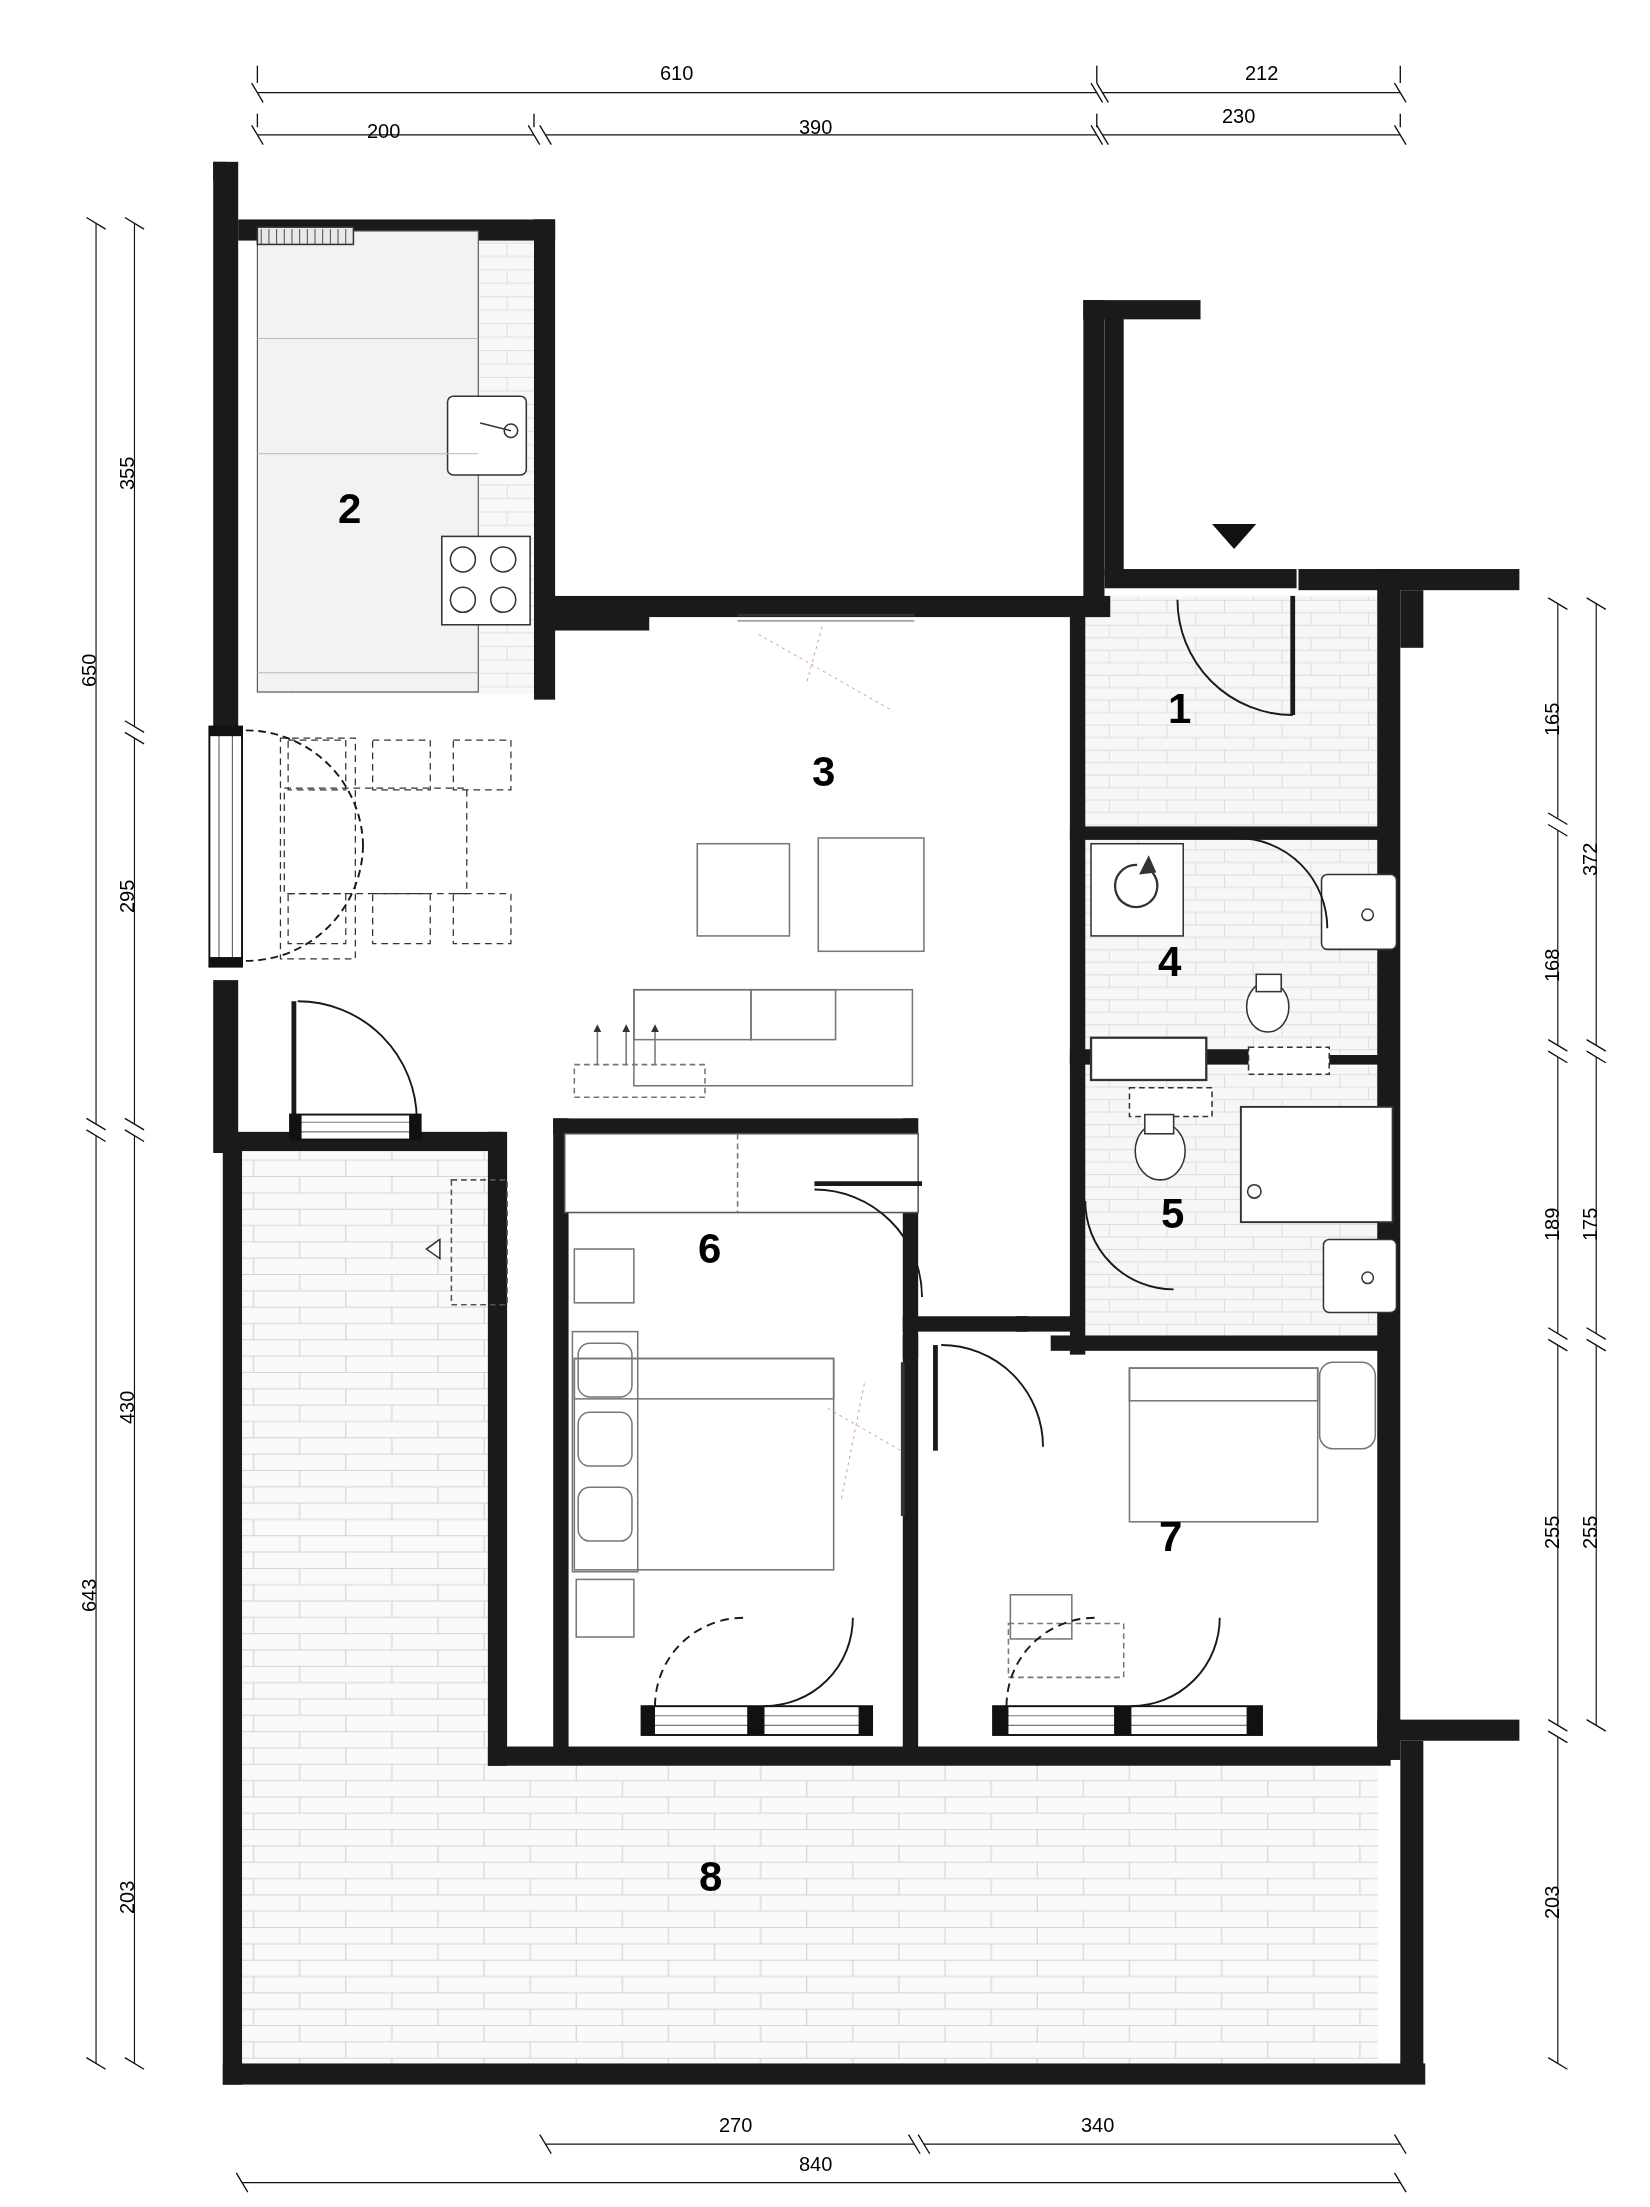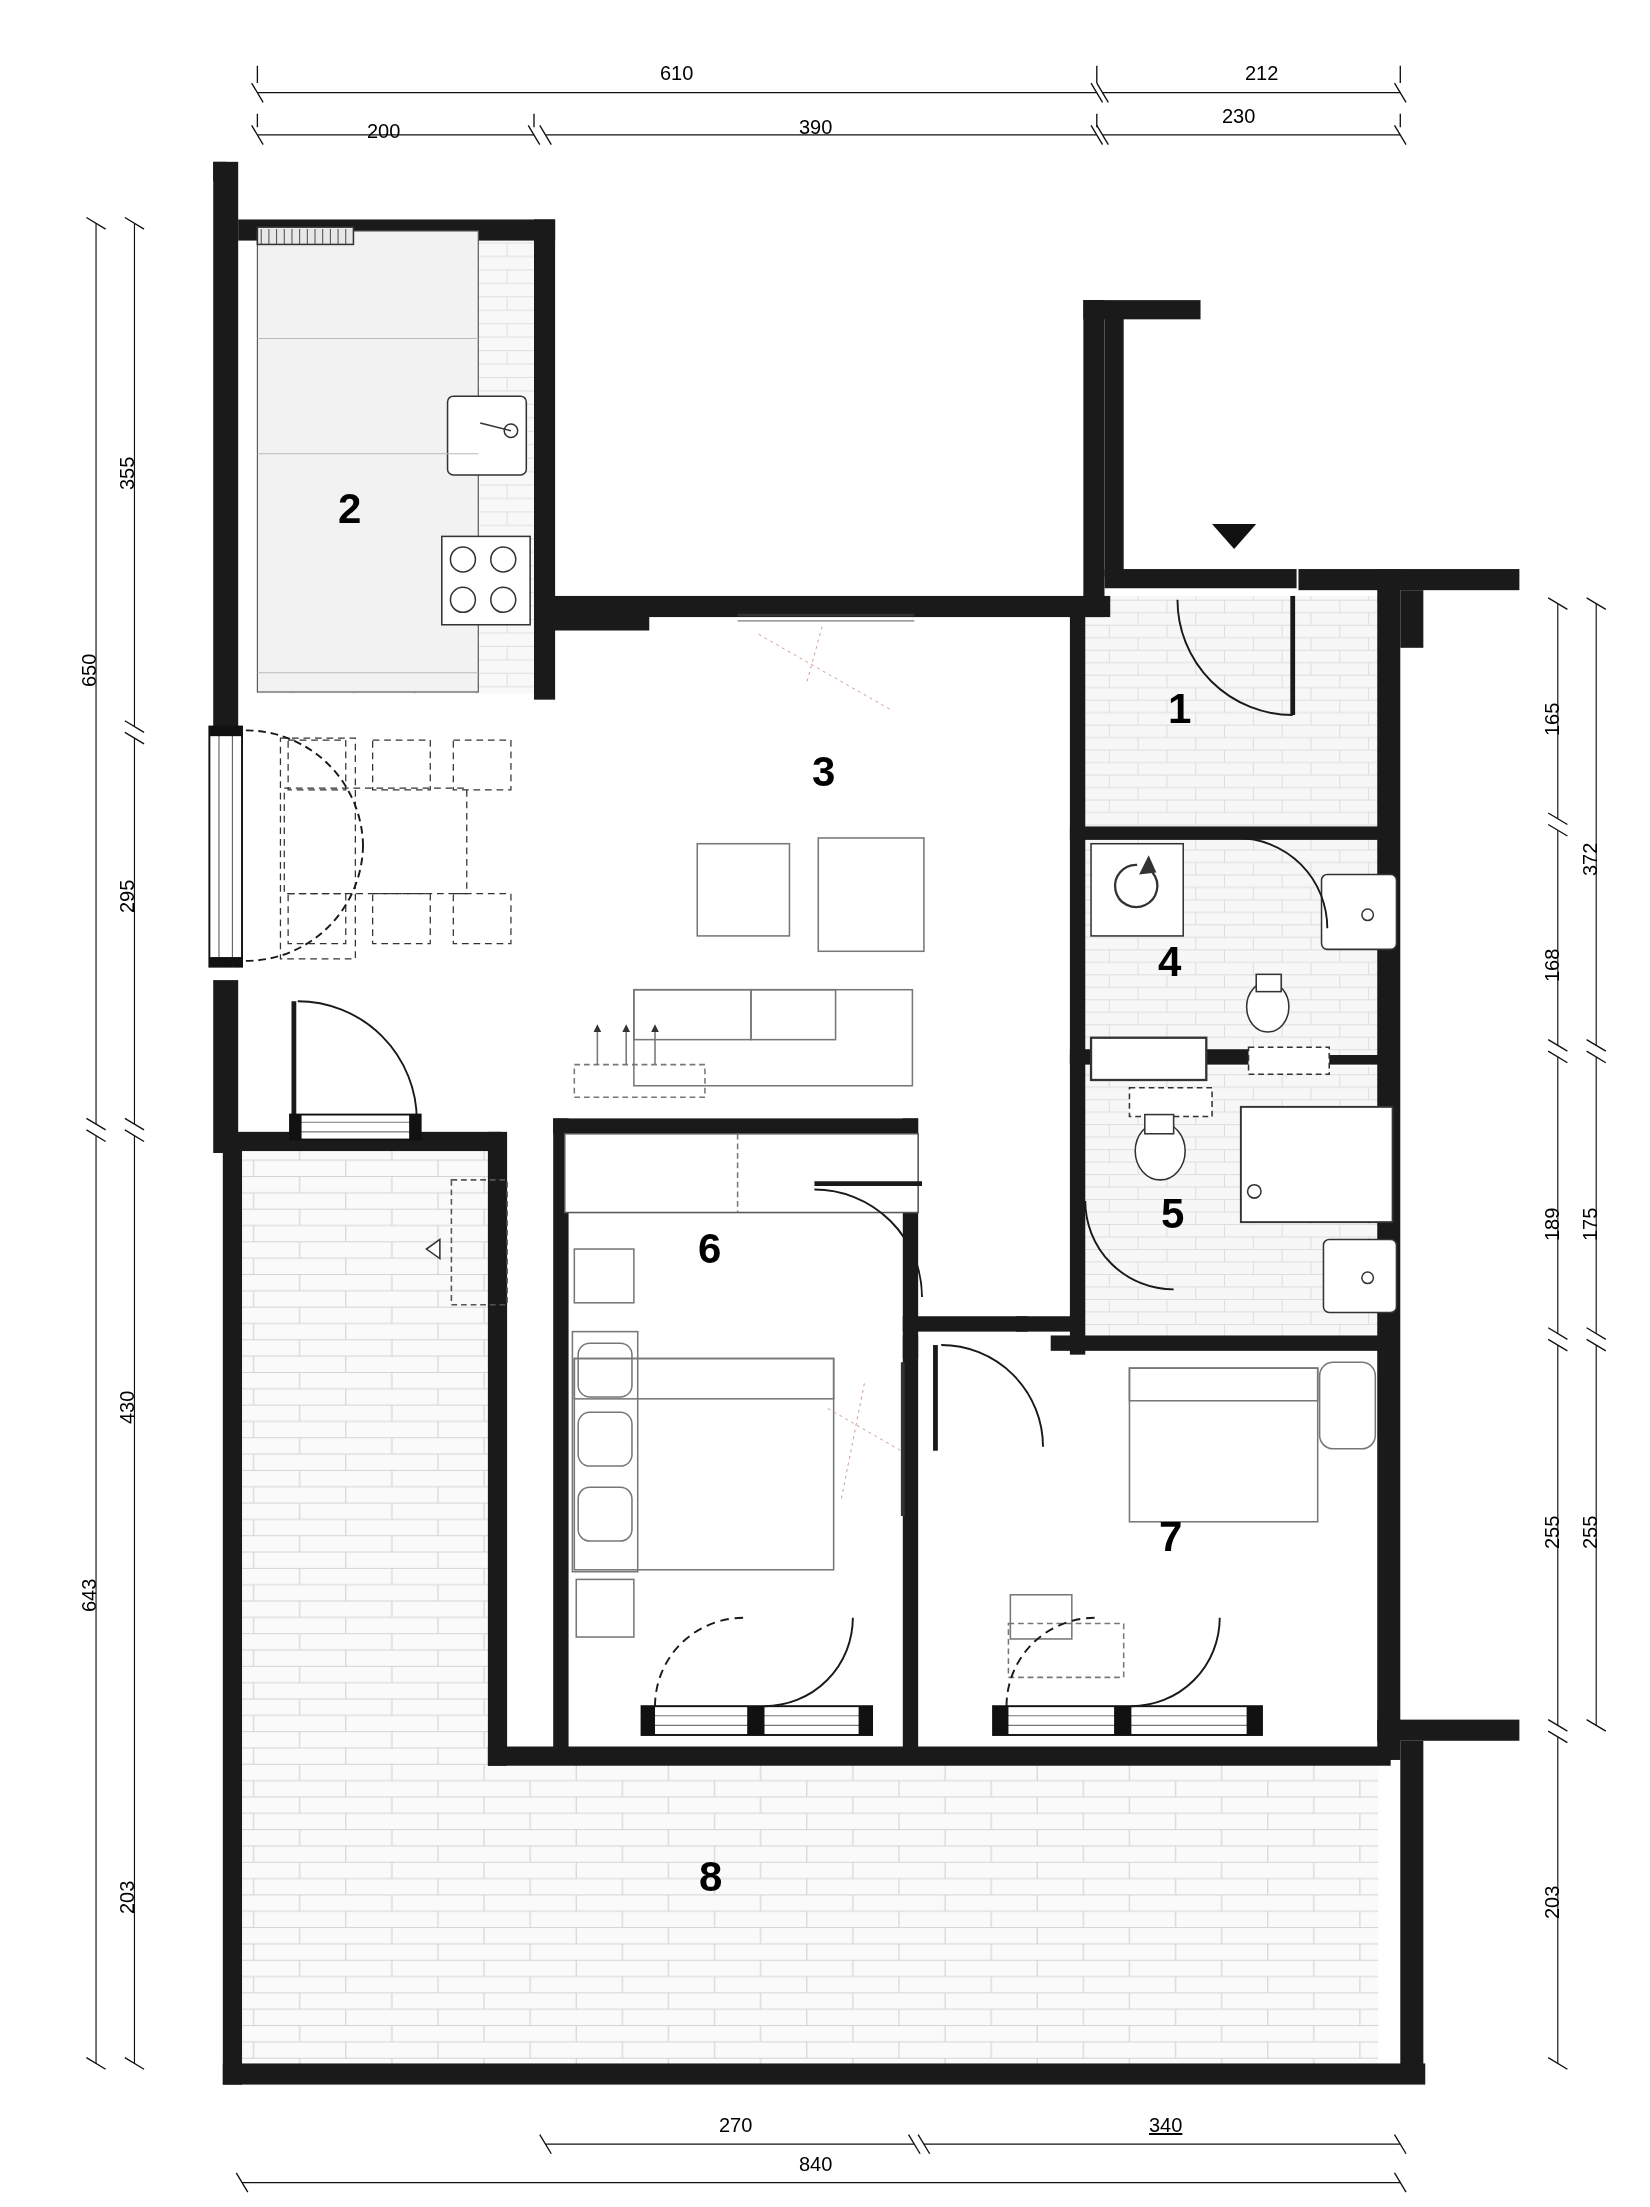--- a/index.html
+++ b/index.html
@@ -349,21 +349,21 @@
   <div class="room-label" style="left:1159px; top:1516px;">7</div>
   <div class="room-label" style="left:699px; top:1856px;">8</div>
 
   <div class="dim-label" style="left:652px; top:63px;margin-left:8px;">610</div>
   <div class="dim-label" style="left:1225px; top:63px;margin-left:20px;">212</div>
   <div class="dim-label" style="left:367px; top:106px;margin-top:15px;">200</div>
   <div class="dim-label" style="left:799px; top:106px;margin-top:11px;">390</div>
   <div class="dim-label" style="left:1222px; top:106px;">230</div>
 
   <div class="dim-label" style="left:719px; top:2115px;">270</div>
-  <div class="dim-label" style="left:1149px; top:2115px;text-decoration:underline;">340</div>
+  <div class="dim-label" style="left:1081px; top:2115px;">340</div>
   <div class="dim-label" style="left:799px; top:2154px;">840</div>
 
   <div class="dim-label vert" style="left:117px; top:490px;">355</div>
   <div class="dim-label vert" style="left:79px; top:687px;">650</div>
   <div class="dim-label vert" style="left:117px; top:913px;">295</div>
   <div class="dim-label vert" style="left:117px; top:1424px;">430</div>
   <div class="dim-label vert" style="left:79px; top:1612px;">643</div>
   <div class="dim-label vert" style="left:117px; top:1914px;">203</div>
 
   <div class="dim-label vert" style="left:1542px; top:736px;">165</div>

